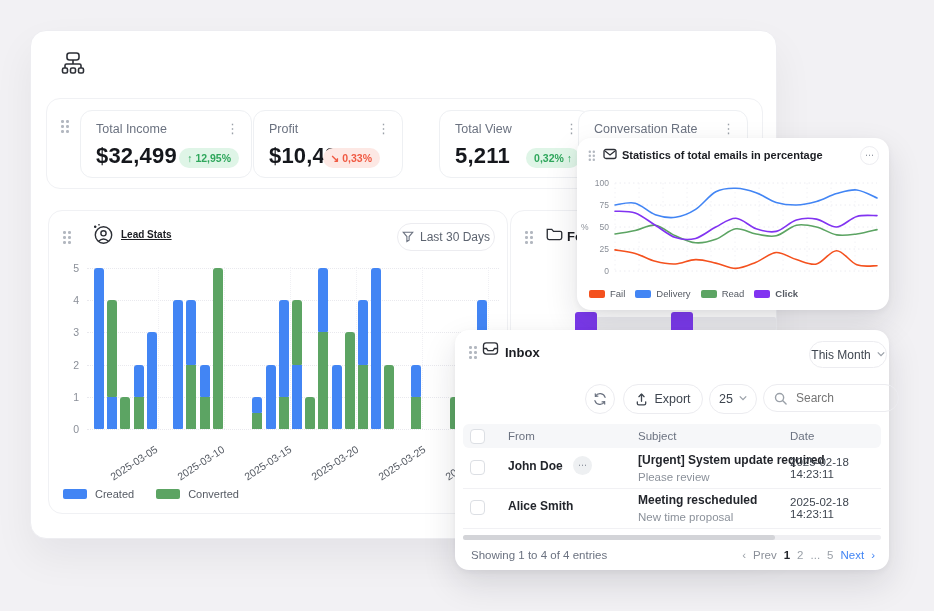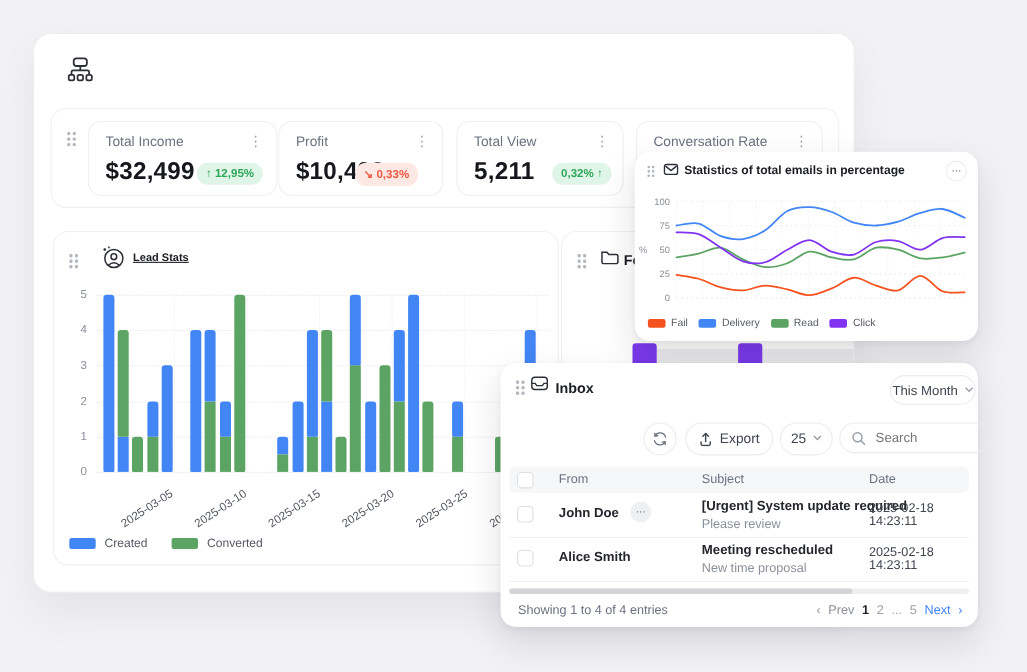--- a/index.html
+++ b/index.html
@@ -69,21 +69,21 @@
     <div class="badge up abs" style="right:12px;top:37px;">↑ 12,95%</div>
   </div>
   
   <div class="abs card" style="left:253px;top:110px;width:148px;height:66px;border-radius:12px;z-index:3;">
     <div class="stat-label abs" style="left:15px;top:11px;">Profit</div>
     <div class="kebab abs" style="right:12px;top:11px;">⋮</div>
     <div class="stat-value abs" style="left:15px;top:32px;">$10,499</div>
     <div class="badge down abs" style="right:22px;top:37px;">↘ 0,33%</div>
   </div>
   
-  <div class="abs card" style="left:415px;top:110px;width:150px;height:66px;border-radius:12px;z-index:3;">
+  <div class="abs card" style="left:439px;top:110px;width:150px;height:66px;border-radius:12px;z-index:3;">
     <div class="stat-label abs" style="left:15px;top:11px;">Total View</div>
     <div class="kebab abs" style="right:12px;top:11px;">⋮</div>
     <div class="stat-value abs" style="left:15px;top:32px;">5,211</div>
     <div class="badge up abs" style="right:10px;top:37px;">0,32% ↑</div>
   </div>
   
   <div class="abs card" style="left:578px;top:110px;width:168px;height:66px;border-radius:12px;z-index:3;">
     <div class="stat-label abs" style="left:15px;top:11px;">Conversation Rate</div>
     <div class="kebab abs" style="right:12px;top:11px;">⋮</div>
   </div>
@@ -93,20 +93,28 @@
     <span class="dots abs" style="left:12px;top:18px;"></span>
     <span class="abs icon" style="left:43px;top:12px;">
       <svg width="22" height="22" viewBox="0 0 22 22" fill="none" stroke="#2c2f36" stroke-width="1.4">
         <circle cx="11.5" cy="12" r="8.2"></circle>
         <circle cx="11.5" cy="10.3" r="2.6"></circle>
         <path d="M6.5 18.2 q5 -4.6 10 0"></path>
         <path d="M3.2 2.6 v2.4 M2 3.8 h2.4 M7 1 v1.6"></path>
       </svg>
     </span>
     <div class="abs" style="left:72px;top:18px;font-size:10px;font-weight:700;color:#1b1d22;text-decoration:underline;">Lead Stats</div>
+    <div class="pill abs" style="left:348px;top:12px;width:96px;height:26px;">
+      <span class="icon">
+        <svg width="12" height="12" viewBox="0 0 14 14" fill="none" stroke="#6b7280" stroke-width="1.3">
+          <path d="M1.5 1.5 h11 l-4.2 5 v4.2 l-2.6 1.6 v-5.8 z"></path>
+        </svg>
+      </span>
+      <span>Last 30 Days</span>
+    </div>
     <div id="lead-plot" style="position:absolute;left:0;top:0;width:458px;height:302px;">
         <div class="hgrid" style="left: 38px; top: 57px; width: 412px;"></div>
         <div class="tick" style="left: 10px; top: 51px;">5</div>
         <div class="hgrid" style="left: 38px; top: 89.2px; width: 412px;"></div>
         <div class="tick" style="left: 10px; top: 83.2px;">4</div>
         <div class="hgrid" style="left: 38px; top: 121.4px; width: 412px;"></div>
         <div class="tick" style="left: 10px; top: 115.4px;">3</div>
         <div class="hgrid" style="left: 38px; top: 153.6px; width: 412px;"></div>
         <div class="tick" style="left: 10px; top: 147.6px;">2</div>
         <div class="hgrid" style="left: 38px; top: 185.8px; width: 412px;"></div>
@@ -224,21 +232,21 @@
           <span style="font-size: 9.5px; color: rgb(85, 90, 99);">Fail</span>
         </div>
         <div style="display: flex; align-items: center; gap: 5px;">
           <span style="width: 16px; height: 8px; border-radius: 2px; background: rgb(66, 133, 244); display: inline-block;"></span>
           <span style="font-size: 9.5px; color: rgb(85, 90, 99);">Delivery</span>
         </div>
         <div style="display: flex; align-items: center; gap: 5px;">
           <span style="width: 16px; height: 8px; border-radius: 2px; background: rgb(92, 164, 99); display: inline-block;"></span>
           <span style="font-size: 9.5px; color: rgb(85, 90, 99);">Read</span>
         </div>
-        <div style="display: flex; align-items: center; gap: 5px;">
+        <div style="display: flex; align-items: center; gap: 5px; font-weight: bold;">
           <span style="width: 16px; height: 8px; border-radius: 2px; background: rgb(129, 51, 241); display: inline-block;"></span>
           <span style="font-size: 9.5px; color: rgb(85, 90, 99);">Click</span>
         </div>
       </div>
   </div>
 
   
   <div class="abs panel" style="left:455px;top:330px;width:434px;height:240px;z-index:6;">
     <span class="dots abs" style="left:12px;top:14px;"></span>
     <span class="abs icon" style="left:27px;top:11px;">

